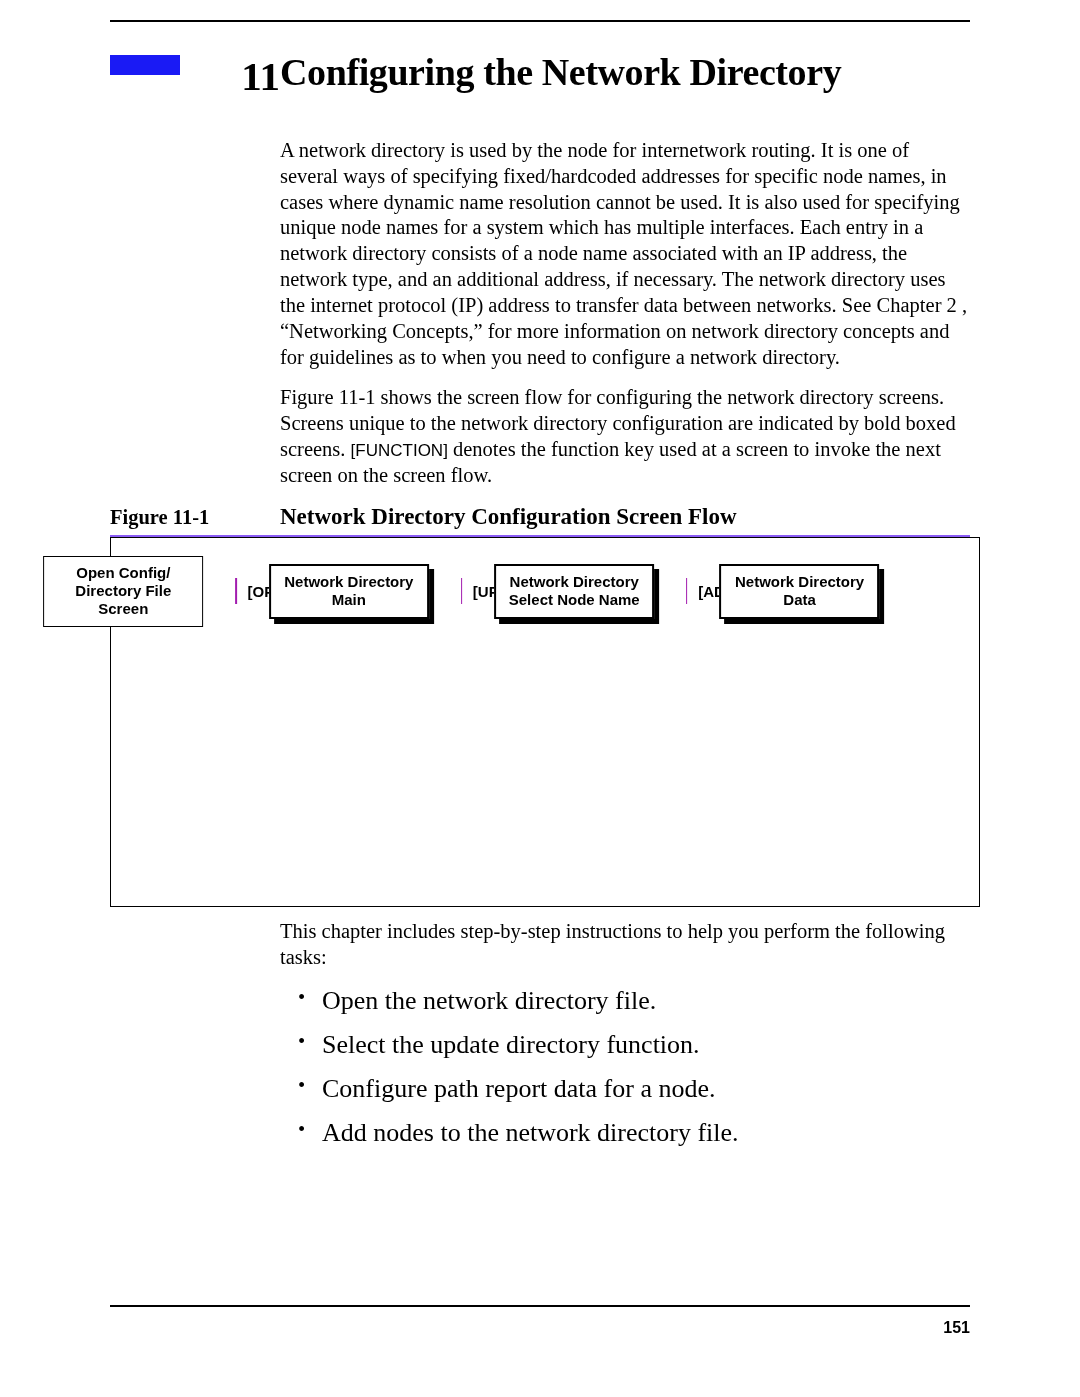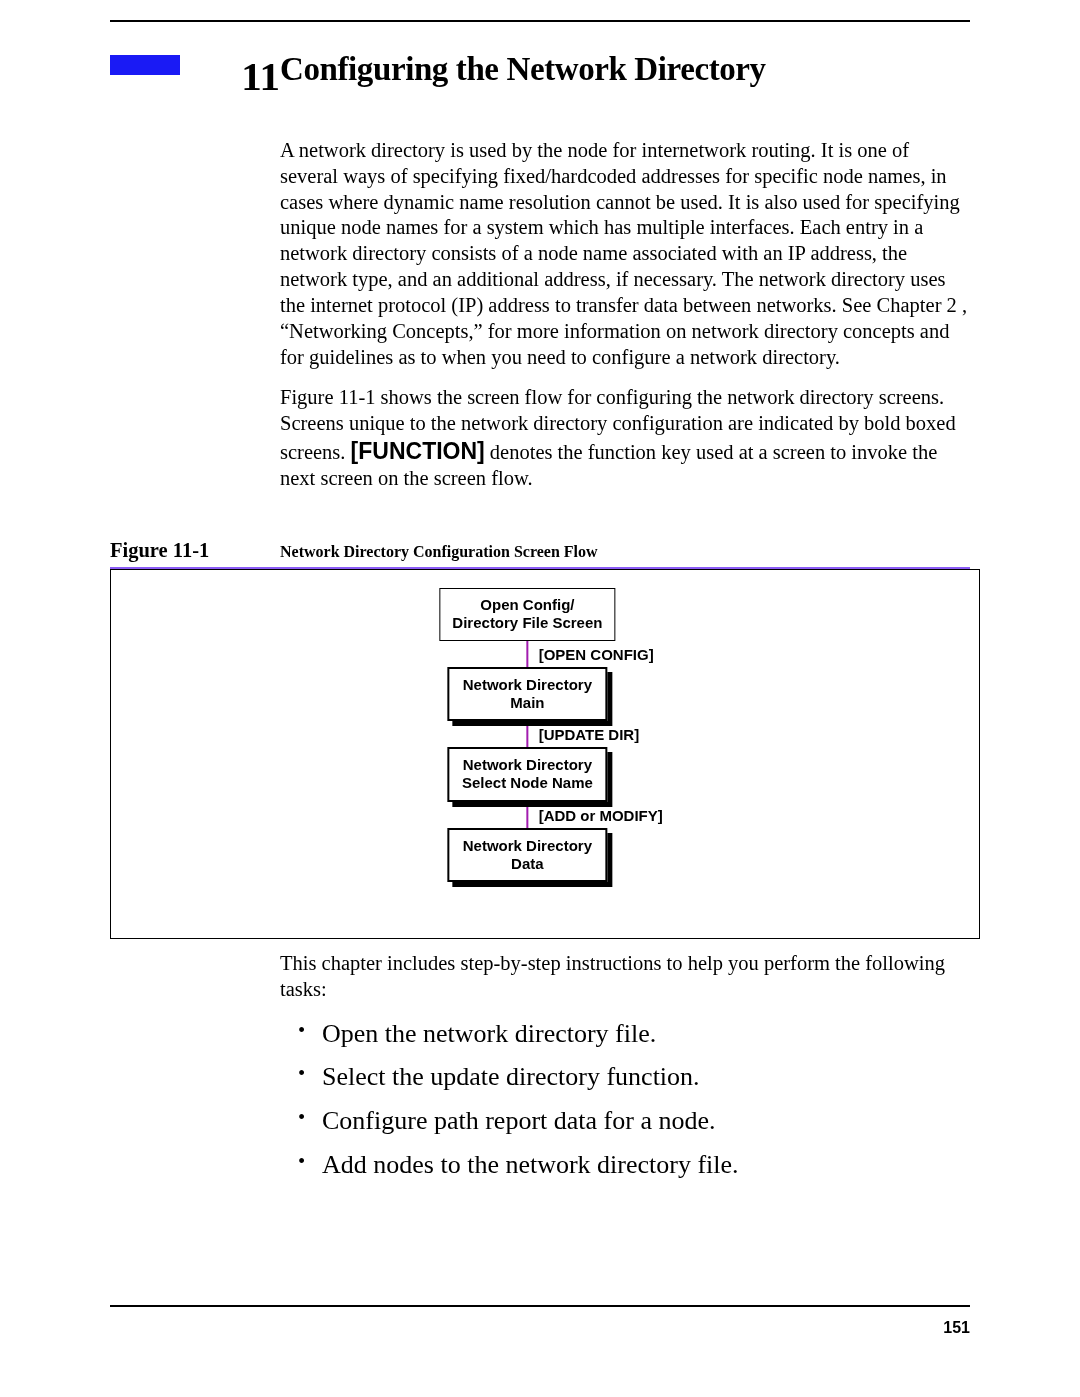--- a/index.html
+++ b/index.html
@@ -35,76 +35,76 @@
   .chapnum {
     font-family: "Century Schoolbook", Georgia, serif;
     font-weight: bold;
     font-size: 41px;
     width: 170px;
     flex-shrink: 0;
   }
   .chaptitle {
     font-family: "Century Schoolbook", Georgia, serif;
     font-weight: bold;
-    font-size: 33px;
+    font-size: 38px;
     line-height: 1.08;
     letter-spacing: -0.4px;
   }
   .body-col {
     margin-left: 170px;
   }
   .para {
     font-size: 20.5px;
     line-height: 1.26;
     text-align: left;
     margin-bottom: 15px;
   }
   .fn-strong {
     font-family: Arial, Helvetica, sans-serif;
-    font-weight: bold;
-    font-size: 23px;
+    font-weight: normal;
+    font-size: 17px;
   }
   .fig-row {
     display: flex;
     align-items: baseline;
     margin: 14px 0 0 0;
     border-bottom: 2px solid #8b5cf6;
     padding-bottom: 5px;
     width: 100%;
   }
   .fig-label {
     font-family: "Century Schoolbook", Georgia, serif;
     font-weight: bold;
     font-size: 20.5px;
     width: 170px;
     flex-shrink: 0;
   }
   .fig-caption {
     font-family: "Century Schoolbook", Georgia, serif;
     font-weight: bold;
-    font-size: 16px;
-    margin-top: 36px;
+    font-size: 23px;
   }
   .figure-box {
     margin-left: 0;
     border: 1.5px solid #000;
     width: 870px;
     height: 370px;
     position: relative;
     margin-top: 0;
     margin-bottom: 12px;
   }
   .flow {
     position: absolute;
     left: 50%;
     transform: translateX(-60%);
     top: 18px;
     display: flex;
-    flex-direction: column;
+    flex-direction: row;
     align-items: center;
+    gap: 32px;
   }
   .flowbox-wrap {
     position: relative;
     margin: 0 0 0 0;
   }
   .flowbox {
     background: #fff;
     border: 1.5px solid #000;
     font-family: Arial, Helvetica, sans-serif;
     font-weight: bold;

